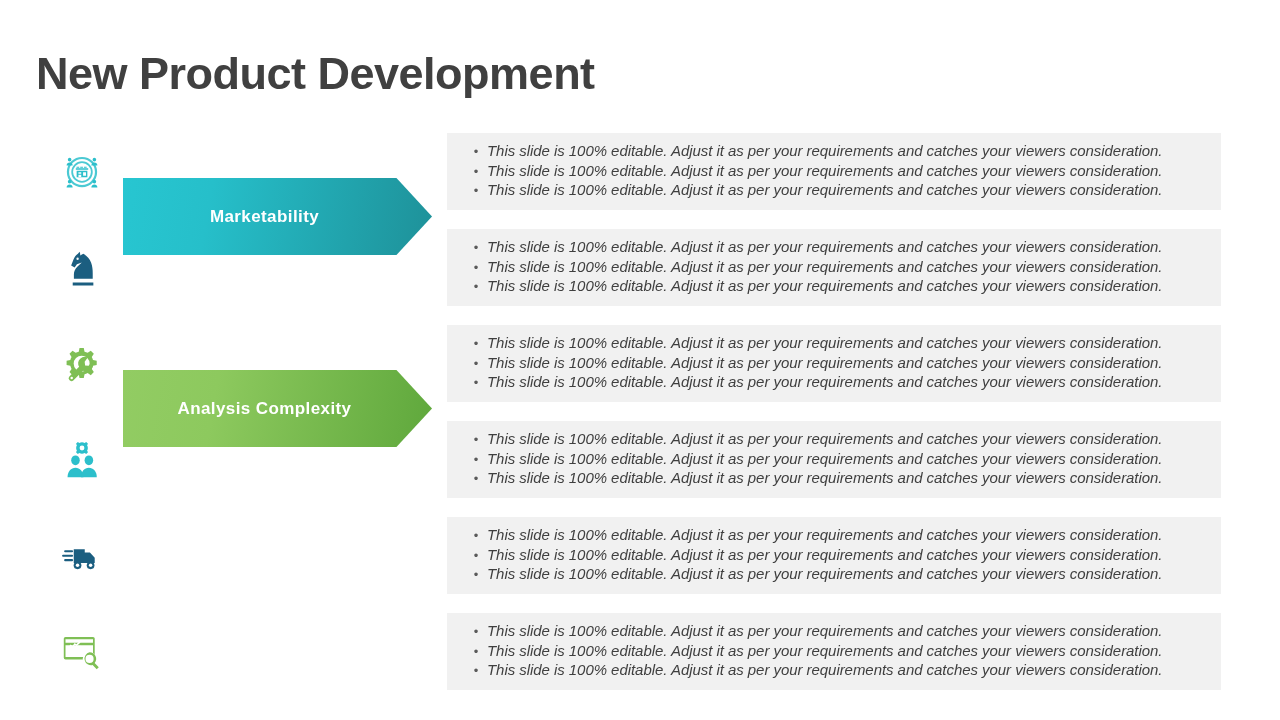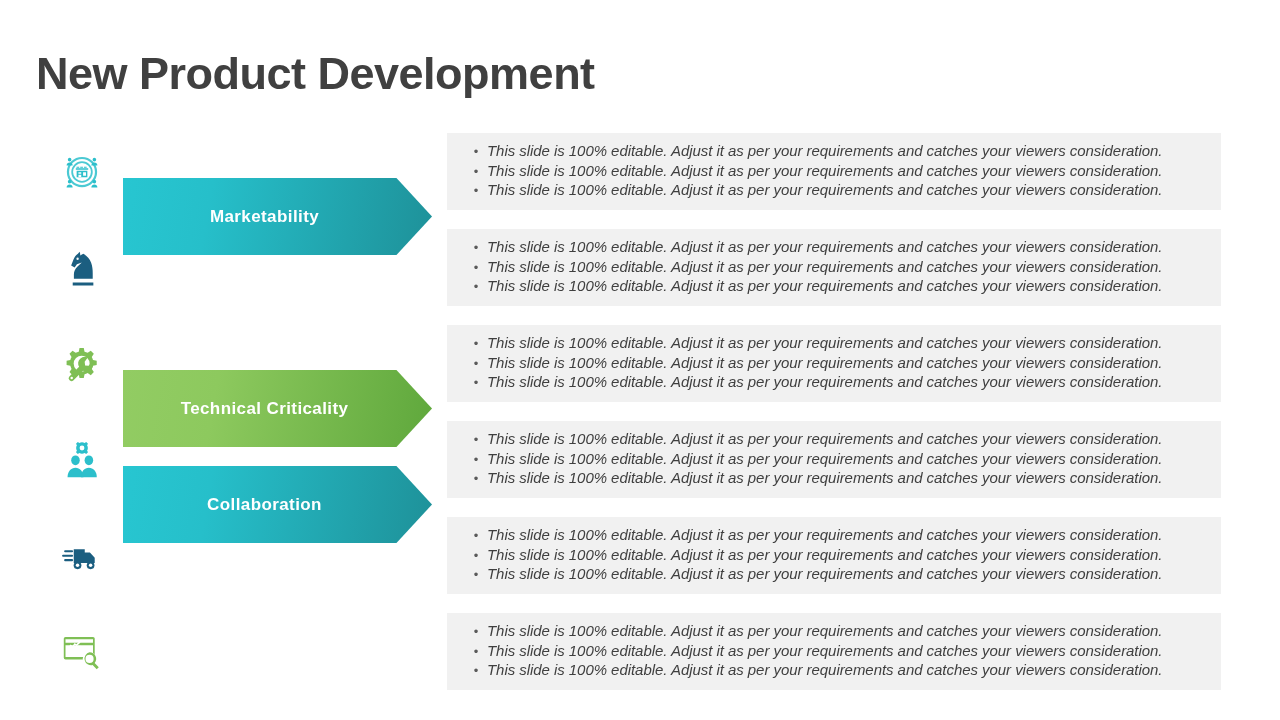--- a/index.html
+++ b/index.html
@@ -194,21 +194,21 @@
         <div class="icon-cell">
           <svg xmlns="http://www.w3.org/2000/svg" width="44" height="44" viewBox="0 0 64 64" fill="#7FBF55">
             <path d="M34 6l1.5 5.6c1.9.4 3.7 1.1 5.3 2.1l5-3 5.5 5.5-3 5c1 1.6 1.7 3.4 2.1 5.3L56 28v7.8l-5.6 1.5c-.4 1.9-1.1 3.7-2.1 5.3l3 5-5.5 5.5-5-3c-1.6 1-3.4 1.7-5.3 2.1L34 58h-7.8l-1.5-5.6c-1.9-.4-3.7-1.1-5.3-2.1l-5 3-4.1-4.1 5.4-5.4a6 6 0 0 0 8.3-8.3l5.4-5.4-4.1-4.1-5.4 5.4a6 6 0 0 0-8.3 8.3L6.2 45 4.2 39.4 9.8 37.9c.4-1.9 1.1-3.7 2.1-5.3l-3-5 5.5-5.5 5 3c1.6-1 3.4-1.7 5.3-2.1L26.2 17z" opacity="0"></path>
             <path d="M34.6 8.6l1.1 5.4c1.6.4 3.1 1 4.5 1.8l4.6-3 4.4 4.4-3 4.6c.8 1.4 1.4 2.9 1.8 4.5l5.4 1.1v6.2l-5.4 1.1c-.4 1.6-1 3.1-1.8 4.5l3 4.6-4.4 4.4-4.6-3c-1.4.8-2.9 1.4-4.5 1.8l-1.1 5.4h-6.2l-1.1-5.4c-1.6-.4-3.1-1-4.5-1.8l-4.6 3-4.4-4.4 3-4.6c-.8-1.4-1.4-2.9-1.8-4.5l-5.4-1.1v-6.2l5.4-1.1c.4-1.6 1-3.1 1.8-4.5l-3-4.6 4.4-4.4 4.6 3c1.4-.8 2.9-1.4 4.5-1.8l1.1-5.4z"></path>
             <circle cx="31.5" cy="31.5" r="11.6" fill="#ffffff"></circle>
             <path d="M40.4 22.6a9.8 9.8 0 0 0-11 1.9 9.8 9.8 0 0 0-1.6 11.6L13.6 50.3a3.4 3.4 0 0 0 0 4.8l.9.9a3.4 3.4 0 0 0 4.8 0l14.2-14.2a9.8 9.8 0 0 0 11.6-1.6 9.8 9.8 0 0 0 1.9-11l-5.4 5.4-5.1-.6-.6-5.1z"></path>
             <circle cx="17" cy="52.5" r="1.8" fill="#ffffff"></circle>
           </svg>
         </div>
         <div class="chevron c-green">
-          <div class="chevron-label">Technical  Criticality</div>
+          <div class="chevron-label">Analysis  Complexity</div>
         </div>
         <div class="panel">
           <div class="bullet">
             <span class="bullet-dot">•</span>
             <span class="bullet-text">This slide is 100% editable. Adjust it as per your requirements and catches your viewers consideration.</span>
           </div>
           <div class="bullet">
             <span class="bullet-dot">•</span>
             <span class="bullet-text">This slide is 100% editable. Adjust it as per your requirements and catches your viewers consideration.</span>
           </div>
@@ -226,23 +226,20 @@
             <path d="M32.2 6.8c1 0 1.9.2 2.7.7l2-1.2 3 3-1.2 2c.5.8.7 1.7.7 2.7l2.2.6v4.3l-2.2.6c0 1-.2 1.9-.7 2.7l1.2 2-3 3-2-1.2c-.8.5-1.7.7-2.7.7l-.6 2.2h-4.3l-.6-2.2c-1 0-1.9-.2-2.7-.7l-2 1.2-3-3 1.2-2c-.5-.8-.7-1.7-.7-2.7l-2.2-.6v-4.3l2.2-.6c0-1 .2-1.9.7-2.7l-1.2-2 3-3 2 1.2c.8-.5 1.7-.7 2.7-.7l.6-2.2h4.3z" opacity="0"></path>
             <path d="M32 5.4l1.9 3.3 3.8.5-2.7 2.7.7 3.8-3.7-1.8-3.7 1.8.7-3.8-2.7-2.7 3.8-.5z" opacity="0"></path>
             <path d="M32 6c1.4 0 2.7.4 3.8 1.1l2.3-1.3 2.6 2.6-1.3 2.3c.7 1.1 1.1 2.4 1.1 3.8s-.4 2.7-1.1 3.8l1.3 2.3-2.6 2.6-2.3-1.3c-1.1.7-2.4 1.1-3.8 1.1s-2.7-.4-3.8-1.1l-2.3 1.3-2.6-2.6 1.3-2.3c-.7-1.1-1.1-2.4-1.1-3.8s.4-2.7 1.1-3.8l-1.3-2.3 2.6-2.6 2.3 1.3C29.3 6.4 30.6 6 32 6z"></path>
             <circle cx="32" cy="14.5" r="3.5" fill="#ffffff"></circle>
             <ellipse cx="22.5" cy="32.5" rx="6.2" ry="7.2"></ellipse>
             <path d="M11 57c0-8.2 5.1-13.6 11.5-13.6S34 48.8 34 57z"></path>
             <ellipse cx="42" cy="32.5" rx="6.2" ry="7.2"></ellipse>
             <path d="M30.5 57c0-8.2 5.1-13.6 11.5-13.6S53.5 48.8 53.5 57z"></path>
           </svg>
         </div>
-        <div class="chevron c-teal">
-          <div class="chevron-label">Collaboration</div>
-        </div>
         <div class="panel">
           <div class="bullet">
             <span class="bullet-dot">•</span>
             <span class="bullet-text">This slide is 100% editable. Adjust it as per your requirements and catches your viewers consideration.</span>
           </div>
           <div class="bullet">
             <span class="bullet-dot">•</span>
             <span class="bullet-text">This slide is 100% editable. Adjust it as per your requirements and catches your viewers consideration.</span>
           </div>
           <div class="bullet">

